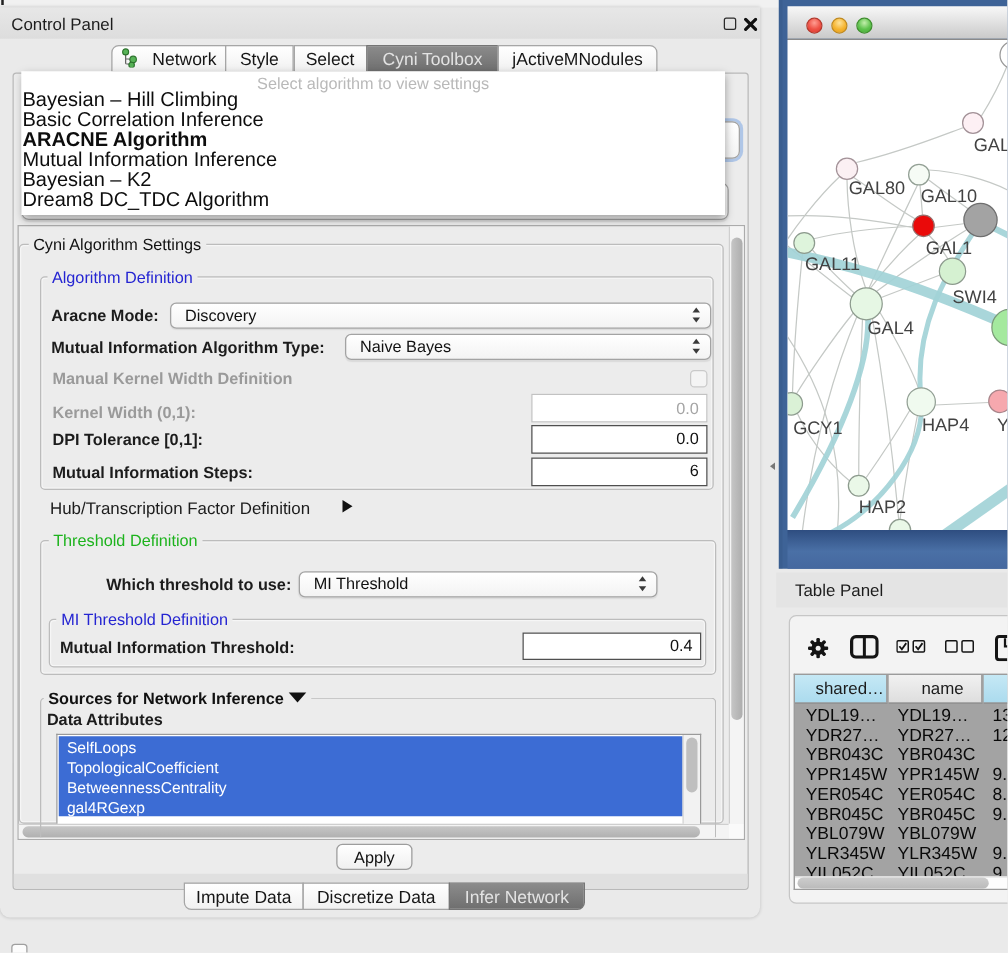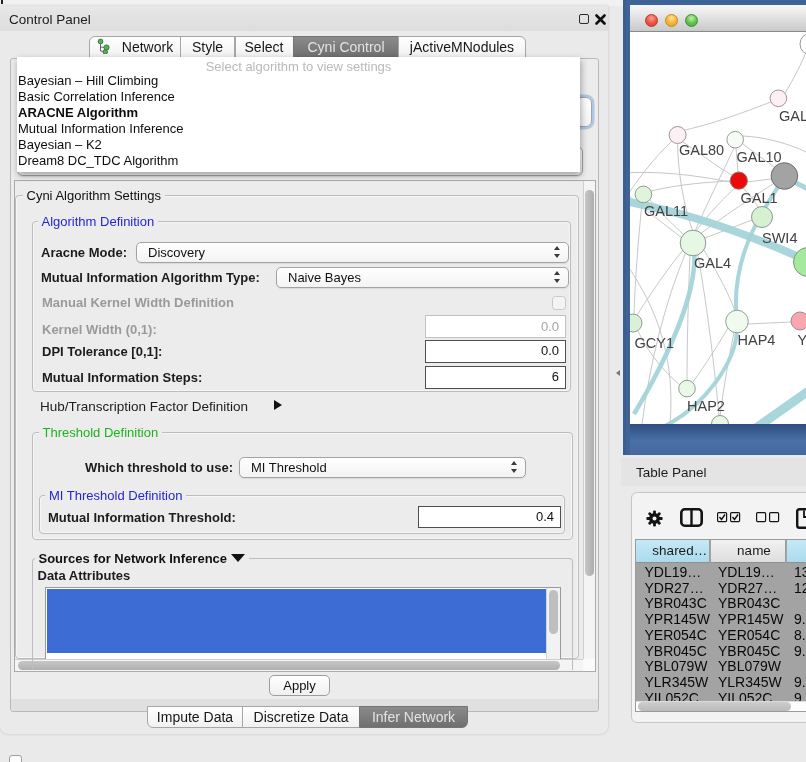--- a/index.html
+++ b/index.html
@@ -40,21 +40,21 @@
 
 <div class="tabT" style="left:88.5px;width:92px;border-radius:6px 0 0 0;padding-left:26px;">Network</div>
 <svg class="abs" style="left:96px;top:38px;" width="14" height="16" viewBox="0 0 14 16">
     <path d="M4.5 4 L4.5 13 M4.5 9 L9.5 9.5 M4.5 13 L8.5 13.5" stroke="#666" stroke-width="1"></path>
     <circle cx="4.5" cy="3.5" r="2.4" fill="#57b257" stroke="#2d742d" stroke-width="0.9"></circle>
     <circle cx="10.5" cy="9.5" r="2.6" fill="#57b257" stroke="#2d742d" stroke-width="0.9"></circle>
     <circle cx="9.3" cy="14" r="2.2" fill="#57b257" stroke="#2d742d" stroke-width="0.9"></circle>
   </svg>
 <div class="tabT" style="left:180px;width:55px;">Style</div>
 <div class="tabT" style="left:234.5px;width:59px;">Select</div>
-<div class="tabT seltab" style="left:293px;width:106px;">Cyni Control</div>
+<div class="tabT seltab" style="left:293px;width:106px;">Cyni Toolbox</div>
 <div class="tabT" style="left:398px;width:128px;border-radius:0 6px 0 0;">jActiveMNodules</div>
 
 <div class="combo" style="left:24px;top:97px;width:568px;height:30px;border-radius:6px;box-shadow:0 0 0 2.5px rgba(125,168,228,0.55);"></div>
 <div class="combo" style="left:17px;top:146px;width:566px;height:30px;border-radius:6px;"></div>
 
 <div class="abs" style="left:14px;top:180px;width:582px;height:492px;border:1px solid #ababab;background:#ececec;"></div>
 
 <div class="abs" style="left:583px;top:181px;width:12px;height:478px;background:#f4f4f4;border-left:1px solid #cfcfcf;"></div>
 <div class="abs" style="left:585px;top:190px;width:9px;height:386px;background:linear-gradient(90deg,#c6c6c6,#adadad);border-radius:5px;"></div>
 
@@ -105,20 +105,21 @@
 <div class="abs lbl b" style="left:48px;top:510px;">Mutual Information Threshold:</div>
 <div class="field" style="left:418px;top:505.5px;width:143px;height:22px;border:1.5px solid #4f4f4f;color:#111;line-height:19px;padding-right:6px;">0.4</div>
 
 <div class="group" style="left:31.5px;top:558px;width:541px;height:112px;border-bottom:none;border-radius:4px 4px 0 0;box-shadow:none;">
   <div class="gtitle" style="left:2px;color:#111;font-weight:bold;">Sources for Network Inference <span style="display:inline-block;width:0;height:0;border-left:7px solid transparent;border-right:7px solid transparent;border-top:8px solid #111;vertical-align:1px;"></span></div>
 </div>
 <div class="abs lbl b" style="left:37.5px;top:568px;">Data Attributes</div>
 
 <div class="abs" style="left:44.5px;top:586.5px;width:516.5px;height:72.5px;background:#fff;border:1px solid #9a9a9a;border-bottom:none;overflow:hidden;">
   <div style="position:absolute;left:1px;top:1px;width:500px;height:64.5px;background:#3c6cd4;"></div>
+  <div style="position:absolute;left:8px;top:2px;color:#fff;font-size:12.5px;line-height:16.2px;">SelfLoops<br>TopologicalCoefficient<br>BetweennessCentrality<br>gal4RGexp</div>
   <div style="position:absolute;right:0;top:0;width:14px;height:72.5px;background:#f2f2f2;border-left:1px solid #d5d5d5;"></div>
   <div style="position:absolute;right:2.5px;top:2.5px;width:9px;height:44px;background:#bfbfbf;border-radius:5px;"></div>
 </div>
 
 <div class="abs" style="left:269px;top:675px;width:61px;height:21px;background:linear-gradient(#ffffff,#f0f0f0);border:1px solid #9d9d9d;border-radius:5px;font-size:13px;text-align:center;line-height:19px;color:#111;">Apply</div>
 
 <div class="tabB" style="left:147px;width:96px;border-radius:0 0 0 6px;">Impute Data</div>
 <div class="tabB" style="left:242px;width:118px;">Discretize Data</div>
 <div class="tabB seltab" style="left:359px;width:109px;border-radius:0 0 6px 0;">Infer Network</div>
 
@@ -247,13 +248,13 @@
   <div style="position:absolute;left:151.5px;top:0;width:21px;height:23.5px;background:linear-gradient(#c5e8f5,#abdbee);border-bottom:1px solid #8f8f8f;"></div>
   <div style="position:absolute;left:9px;top:25.5px;font-size:14px;line-height:15.7px;color:#090909;">YDL19…<br>YDR27…<br>YBR043C<br>YPR145W<br>YER054C<br>YBR045C<br>YBL079W<br>YLR345W<br>YIL052C</div>
   <div style="position:absolute;left:82.5px;top:25.5px;font-size:14px;line-height:15.7px;color:#090909;">YDL19…<br>YDR27…<br>YBR043C<br>YPR145W<br>YER054C<br>YBR045C<br>YBL079W<br>YLR345W<br>YIL052C</div>
   <div style="position:absolute;left:158.5px;top:25.5px;font-size:14px;line-height:15.7px;color:#090909;">13<br>12<br>&nbsp;<br>9.<br>8.<br>9.<br>&nbsp;<br>9.<br>9.</div>
   <div style="position:absolute;left:0;top:161px;width:171.5px;height:12.5px;background:#fdfdfd;border-top:1px solid #dcdcdc;"></div>
   <div style="position:absolute;left:2.5px;top:162.5px;width:153px;height:9px;background:linear-gradient(#cdcdcd,#bababa);border-radius:5px;"></div>
 </div>
 
 <div class="abs" style="left:17px;top:57px;width:563px;height:115px;background:#fff;box-shadow:1px 3px 7px rgba(0,0,0,0.35);"></div>
 <div class="abs" style="left:17px;top:59px;width:563px;text-align:center;font-size:13px;color:#b9b9b9;">Select algorithm to view settings</div>
-<div class="abs" style="left:18px;top:73px;font-size:13px;color:#0d0d0d;line-height:16px;">Bayesian – Hill Climbing<br>Basic Correlation Inference<br><span class="b">ARACNE Algorithm</span><br>Mutual Information Inference<br>Bayesian – K2<br>Dream8 DC_TDC Algorithm</div>
+<div class="abs" style="left:18px;top:73px;font-size:16px;color:#0d0d0d;line-height:16px;">Bayesian – Hill Climbing<br>Basic Correlation Inference<br><span class="b">ARACNE Algorithm</span><br>Mutual Information Inference<br>Bayesian – K2<br>Dream8 DC_TDC Algorithm</div>
 
 </body></html>

